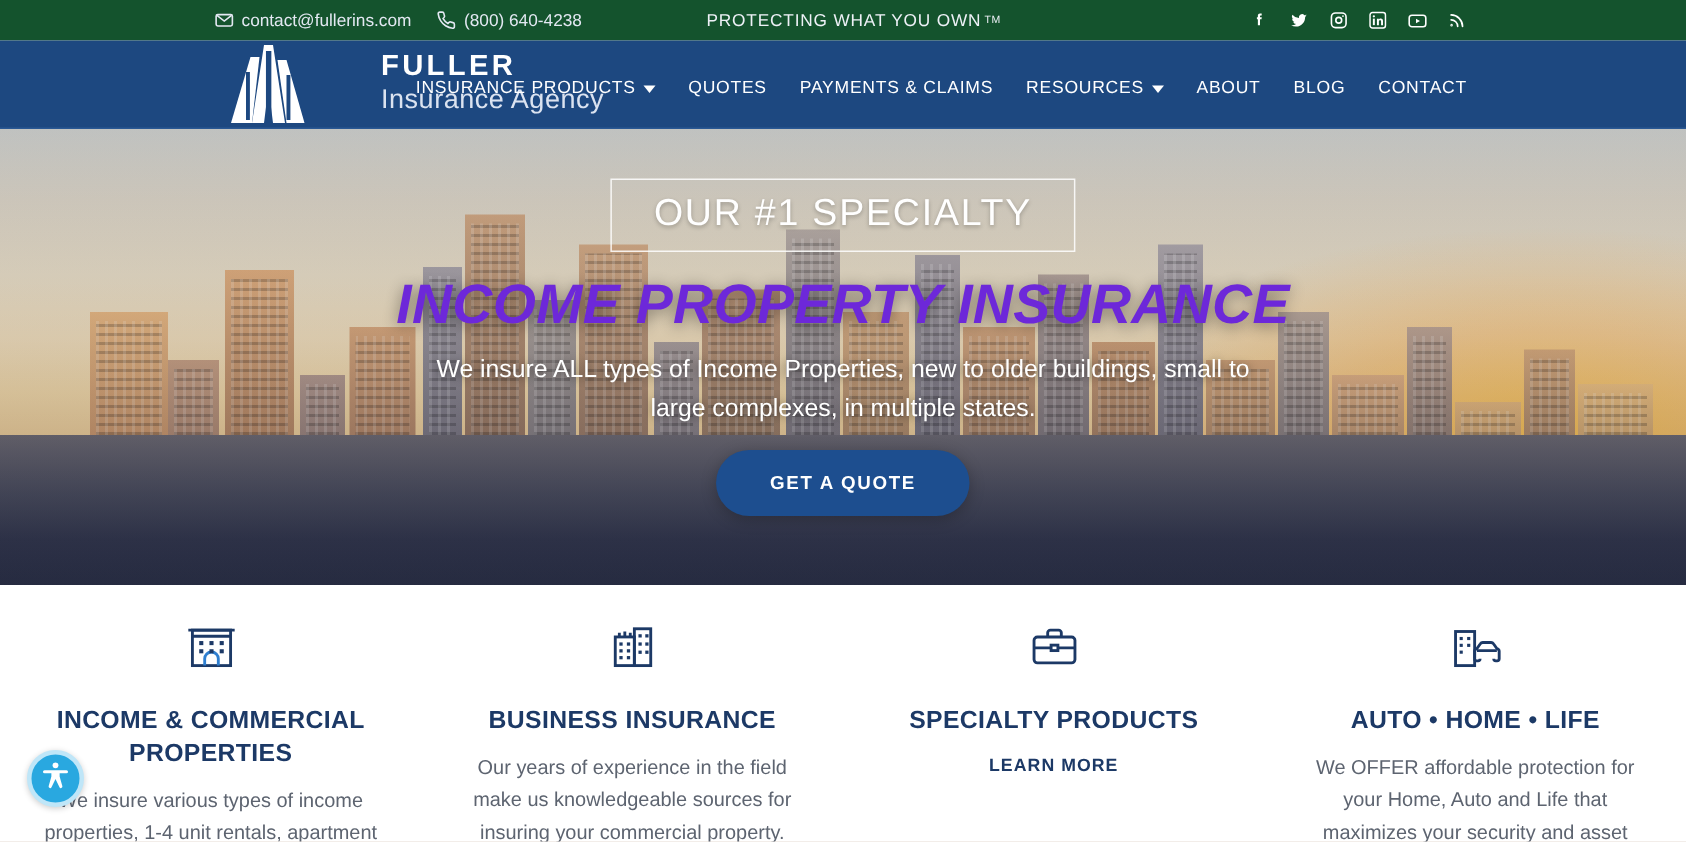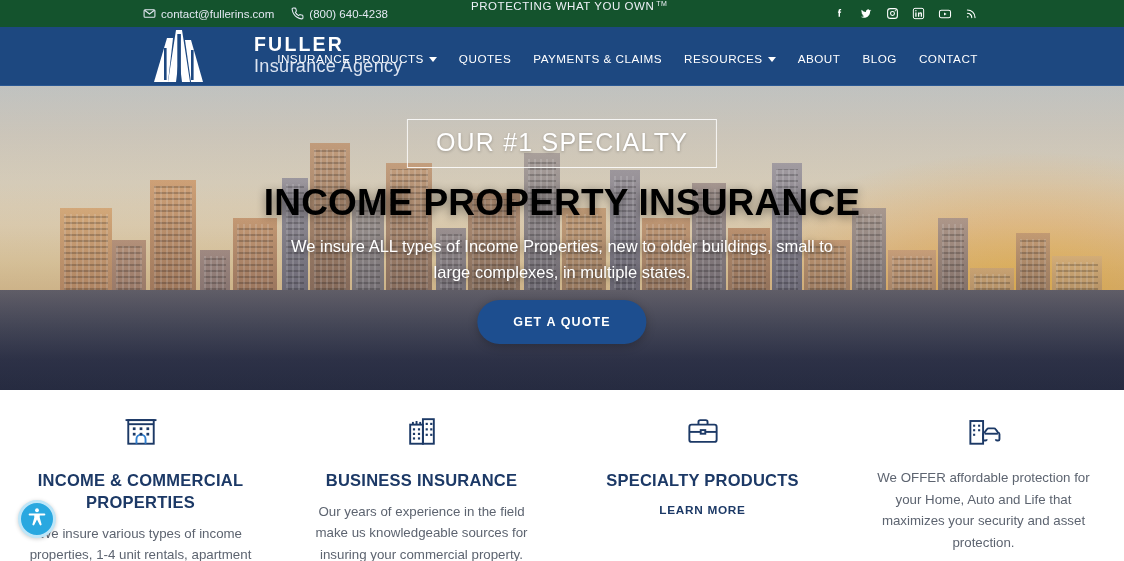--- a/index.html
+++ b/index.html
@@ -18,21 +18,21 @@
     padding-left:24px;
   }
   .topbar-contact{
     position:absolute; left:143px; top:0; height:27px;
     display:flex; align-items:center; gap:9px;
   }
   .tb-item{ display:flex; align-items:center; gap:5px; color:#e3e8f2; }
   .tb-item svg{ display:block; }
   .topbar-tagline{
     position:absolute; left:471px; top:0; height:27px;
-    display:flex; letter-spacing:.55px;
+    display:flex; align-items:center; letter-spacing:.55px;
     font-size:11.5px; color:#eef1f7;
   }
   .topbar-tagline sup{ font-size:7px; vertical-align:super; margin-left:2px; }
   .topbar-social{
     position:absolute; right:146px; top:0; height:27px;
     display:flex; align-items:center; gap:13px;
   }
   .topbar-social span{ display:block; color:#ffffff; line-height:0; cursor:pointer; }
 
   
@@ -93,22 +93,23 @@
   .hero-content{ position:absolute; inset:0; text-align:center; }
   .specialty-box{
     position:absolute; left:50%; transform:translateX(-50%); top:33px;
     border:1px solid rgba(255,255,255,.85);
     padding:8px 28px 10px; color:#ffffff;
     font-size:25px; font-weight:300; letter-spacing:1.2px;
     text-shadow:0 1px 3px rgba(0,0,0,.25);
   }
   .hero-h1{
     position:absolute; left:0; right:0; top:96px;
-    color:#000000; font-size:37px; font-weight:bold; letter-spacing:.2px;
+    color:#6d28d9; font-size:37px; font-weight:bold; letter-spacing:.2px;
     text-shadow:0 2px 10px rgba(0,0,0,.45);
+    font-style:italic;
   }
   .hero-sub{
     position:absolute; left:50%; transform:translateX(-50%); top:148px;
     width:560px; color:#ffffff; font-size:16.5px; line-height:1.55;
     font-weight:400; text-shadow:0 1px 6px rgba(0,0,0,.55);
   }
   .hero-cta{
     position:absolute; left:50%; transform:translateX(-50%); top:214px;
     background:#1d4e8f; color:#ffffff; border:none; border-radius:24px;
     padding:15px 36px; font-size:12.5px; font-weight:bold; letter-spacing:1.1px;
@@ -425,20 +426,21 @@
             <rect x="17.5" y="15" width="2.3" height="2.3"></rect>
           <rect x="12" y="20" width="2.3" height="2.3"></rect>
             <rect x="17.5" y="20" width="2.3" height="2.3"></rect>
           <rect x="12" y="25" width="2.3" height="2.3"></rect>
         </g>
         <path d="M23 31v-5.5c0-1 .7-1.8 1.7-2l2.5-3.5c.4-.6 1-.9 1.7-.9h6.2c.7 0 1.3.3 1.7.9l2.5 3.5c1 .2 1.7 1 1.7 2V31a1.5 1.5 0 01-1.5 1.5h-1a1.5 1.5 0 01-1.5-1.5"></path>
         <path d="M27 31a1.5 1.5 0 01-1.5 1.5h-1A1.5 1.5 0 0123 31"></path>
         <line x1="24.7" y1="25" x2="39.3" y2="25"></line>
       </svg>
     </div>
+    <div class="card-title">AUTO • HOME • LIFE</div>
     <div class="card-body">We OFFER affordable protection for your Home, Auto and Life that maximizes your security and asset protection.</div>
   </div>
 </div>
 
 <div class="a11y">
   <span>
     <svg width="22" height="22" viewBox="0 0 24 24" fill="#ffffff">
       <circle cx="12" cy="4.6" r="2.1"></circle>
       <path d="M20 8.2H4a1.1 1.1 0 000 2.2h5v2.3l-2 7.2a1.1 1.1 0 002.1.6L12 14.6l2.9 5.9a1.1 1.1 0 002.1-.6l-2-7.2v-2.3h5a1.1 1.1 0 000-2.2z"></path>
     </svg>

